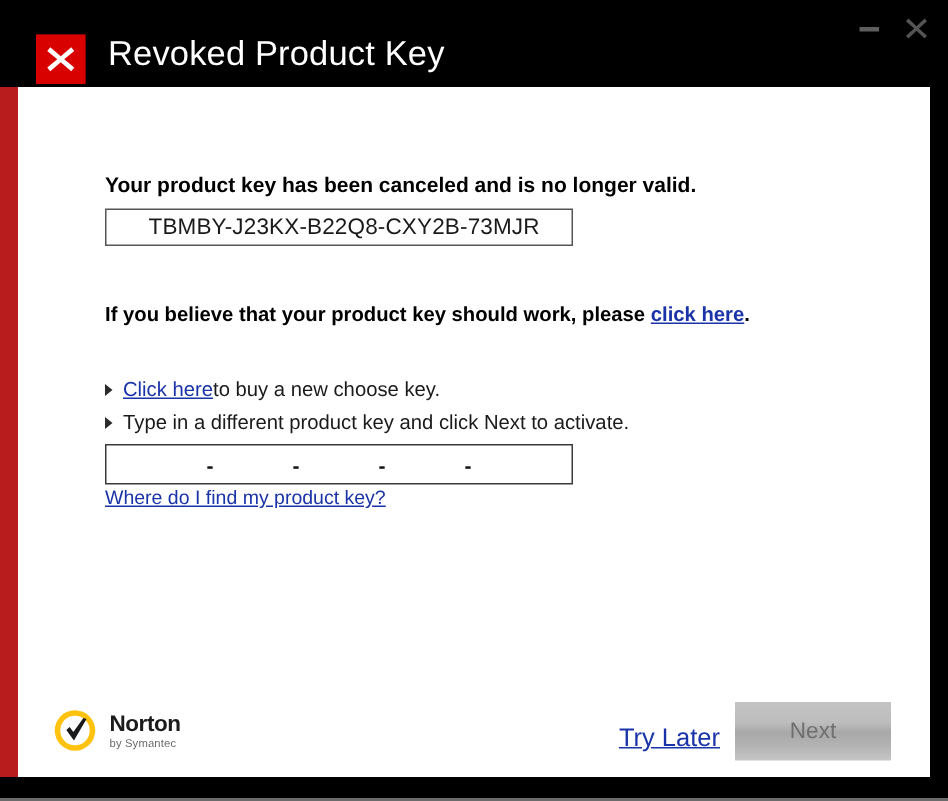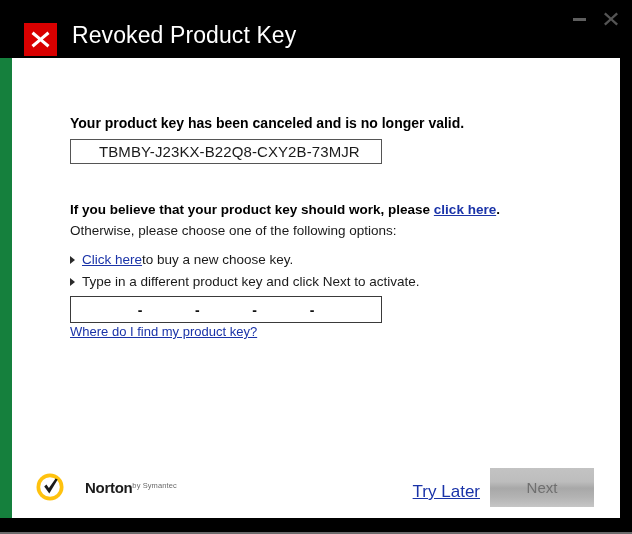--- a/index.html
+++ b/index.html
@@ -11,21 +11,21 @@
     width: 632px;
     height: 534px;
     overflow: hidden;
     font-family: "Liberation Sans", sans-serif;
   }
 
   .window {
     position: relative;
     width: 599px;
     height: 534px;
-    background: #15803d;
+    background: #b91c1c;
     box-sizing: border-box;
   }
 
   
   .titlebar {
     position: absolute;
     left: 0; top: 0;
     width: 632px;
     height: 58px;
     background: #000000;
@@ -198,23 +198,23 @@
 
   
   .logo-wrap {
     position: absolute;
     left: 23px; top: 414px;
     display: flex;
     align-items: center;
   }
   .logo-mark { display: block; }
   .logo-text {
-    margin-left: 20px;
-    display: flex;
-    flex-direction: row;
+    margin-left: 8px;
+    display: flex;
+    flex-direction: column;
     justify-content: center;
   }
   .logo-name {
     font-size: 15px;
     font-weight: bold;
     color: #1b1b1b;
     line-height: 15px;
     letter-spacing: -0.3px;
   }
   .logo-sub {
@@ -280,21 +280,20 @@
 
     <div class="key-display">
       <span>TBMBY-J23KX-B22Q8-CXY2B-73MJR</span>
     </div>
 
     <div class="believe-line">
       <span>If you believe that your product key should work, please</span>
       <span class="link">click here</span><span>.</span>
     </div>
 
-    <div class="otherwise-line">Otherwise, please choose one of the following options:</div>
 
     <div class="option-row option-1">
       <span class="tri"></span>
       <span class="link">Click here</span>
       <span> to buy a new choose key.</span>
     </div>
 
     <div class="option-row option-2">
       <span class="tri"></span>
       <span>Type in a different product key and click Next to activate.</span>

